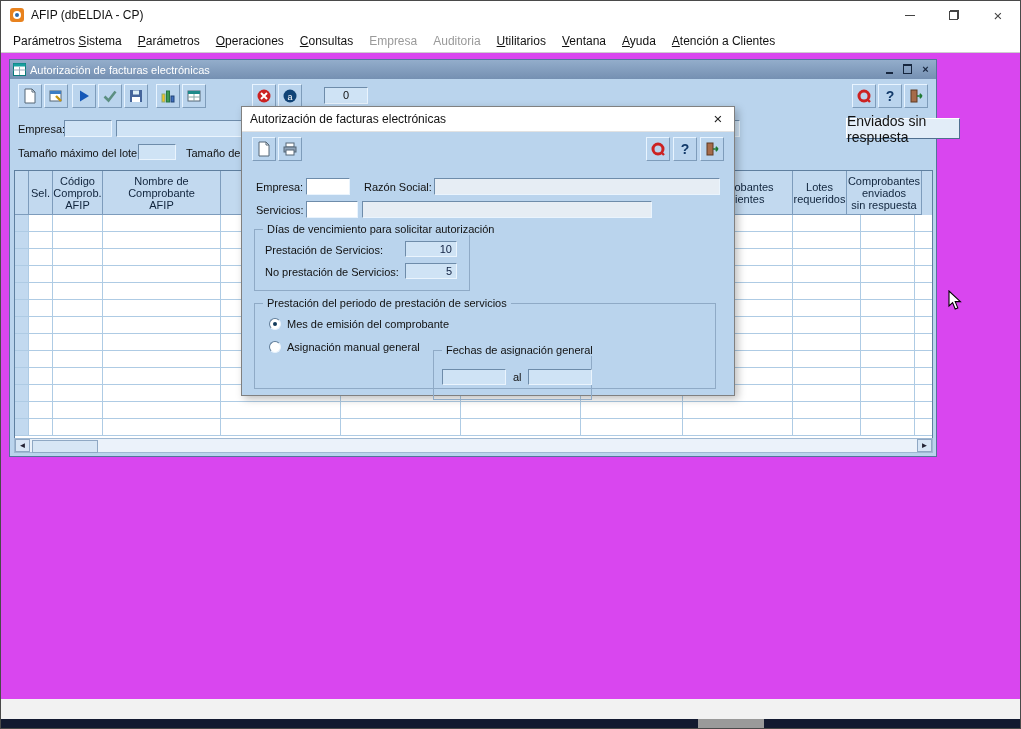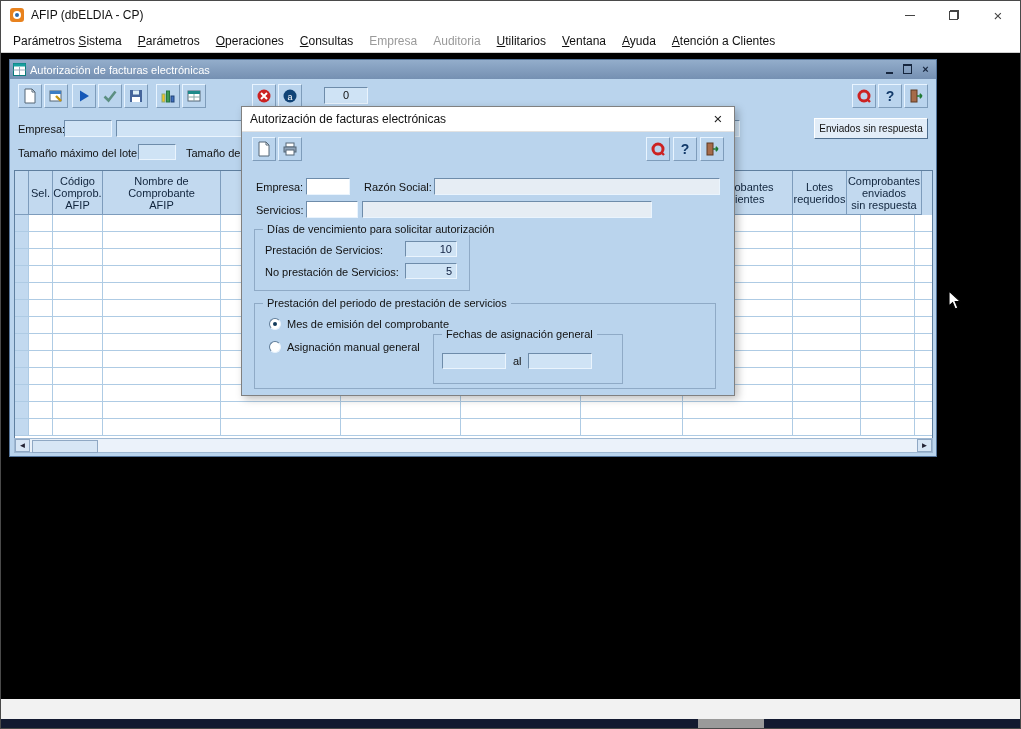--- a/index.html
+++ b/index.html
@@ -15,39 +15,39 @@
   .ico-min{width:10px;height:1px;background:#444;}
   .ico-restore{position:relative;width:10px;height:10px;}
   .ico-restore::before{content:"";position:absolute;right:0;top:0;width:7px;height:7px;border:1px solid #444;}
   .ico-restore::after{content:"";position:absolute;left:0;bottom:0;width:7px;height:7px;border:1px solid #444;background:#fff;}
   .ico-close{font-size:15px;line-height:1;}
   .menubar{position:absolute;top:28px;left:0;right:0;height:23px;background:#fff;
            border-bottom:1px solid #cfcfcf;display:flex;align-items:center;padding-left:4px;font-size:12px;}
   .menu-item{padding:3px 8px;white-space:nowrap;}
   .menu-item.disabled{color:#9a9a9a;}
   .mnemonic{text-decoration:underline;}
-  .mdi{position:absolute;top:52px;left:0;right:0;bottom:29px;background:#000000;}
+  .mdi{position:absolute;top:52px;left:0;right:0;bottom:29px;background:#d946ef;}
   
   .child{position:absolute;left:8px;top:6px;width:928px;height:398px;background:#BAD4ED;
          border:1px solid #54749A;box-sizing:border-box;}
   .child-tb{position:absolute;top:0;left:0;right:0;height:19px;color:#fff;
             background:linear-gradient(to bottom,#93ADCB,#7590B2);display:flex;align-items:center;padding-left:3px;}
   .child-tb .t{margin-left:4px;font-size:11px;}
   .child-ctl{position:absolute;right:3px;top:2px;display:flex;gap:3px;}
   .cbtn{width:15px;height:14px;display:flex;align-items:center;justify-content:center;color:#16263E;font-weight:bold;}
   .cico-min{width:7px;height:2px;background:#16263E;margin-top:7px;}
   .cico-max{width:7px;height:7px;border:1px solid #16263E;border-top-width:2px;}
   .tbtn{position:absolute;width:24px;height:24px;display:flex;align-items:center;justify-content:center;
         border:1px solid;border-color:#E8F4FF #7E9CBA #7E9CBA #E8F4FF;background:transparent;box-sizing:border-box;}
   .sunken{background:#CFE3F5;border:1px solid;border-color:#6E8CAA #EAF4FD #EAF4FD #6E8CAA;box-sizing:border-box;}
   .white-input{background:#fff;}
   .pale-input{background:#E6EDF4;}
   .lbl{position:absolute;white-space:nowrap;}
   .btn3d{position:absolute;background:#E2EDF8;border:1px solid;border-color:#FFFFFF #4F6F8F #4F6F8F #FFFFFF;
-         display:flex;align-items:center;justify-content:center;box-sizing:border-box;font-size:10px;}
+         display:flex;align-items:center;justify-content:center;box-sizing:border-box;font-size:14px;margin-left:32px;}
   
   .grid{position:absolute;left:4px;top:110px;width:919px;height:280px;border:1px solid #5F7F9F;
         overflow:hidden;background:#fff;box-sizing:border-box;}
   .grid-header{display:flex;height:44px;background:#C2D9EF;}
   .gh-cell{flex:none;display:flex;align-items:center;justify-content:center;text-align:center;
            white-space:pre-line;line-height:12px;border-right:1px solid #7D9CBC;border-bottom:1px solid #7D9CBC;
            box-sizing:border-box;color:#10243C;overflow:hidden;}
   .g-row{display:flex;height:17px;}
   .g-cell{flex:none;border-right:1px solid #AECBE4;border-bottom:1px solid #AECBE4;background:#fff;box-sizing:border-box;}
   .sel-col{background:#C2D9EF;}
@@ -501,21 +501,21 @@
 
         <div class="radio checked" style="left:14px;top:14px">
           <span class="dot"></span>
           <span>Mes de emisión del comprobante</span>
         </div>
         <div class="radio" style="left:14px;top:37px">
           <span class="dot"></span>
           <span>Asignación manual general</span>
         </div>
 
-        <div class="groupbox" style="left:178px;top:30px;width:190px;height:50px">
+        <div class="groupbox" style="left:178px;top:46px;width:159px;height:50px">
           <span class="group-title">Fechas de asignación general</span>
           <div class="sunken" style="position:absolute;left:8px;top:18px;width:64px;height:16px"></div>
           <span class="lbl" style="left:79px;top:20px">al</span>
           <div class="sunken" style="position:absolute;left:94px;top:18px;width:64px;height:16px"></div>
         </div>
       </div>
     </div>
 
     <svg class="cursor" width="16" height="22">
       <path d="M1 1 L1 16 L4.6 12.6 L7.2 19 L9.8 17.9 L7.2 11.6 L12.4 11.6 Z" fill="#fff" stroke="#000" stroke-width="1.1"></path>

